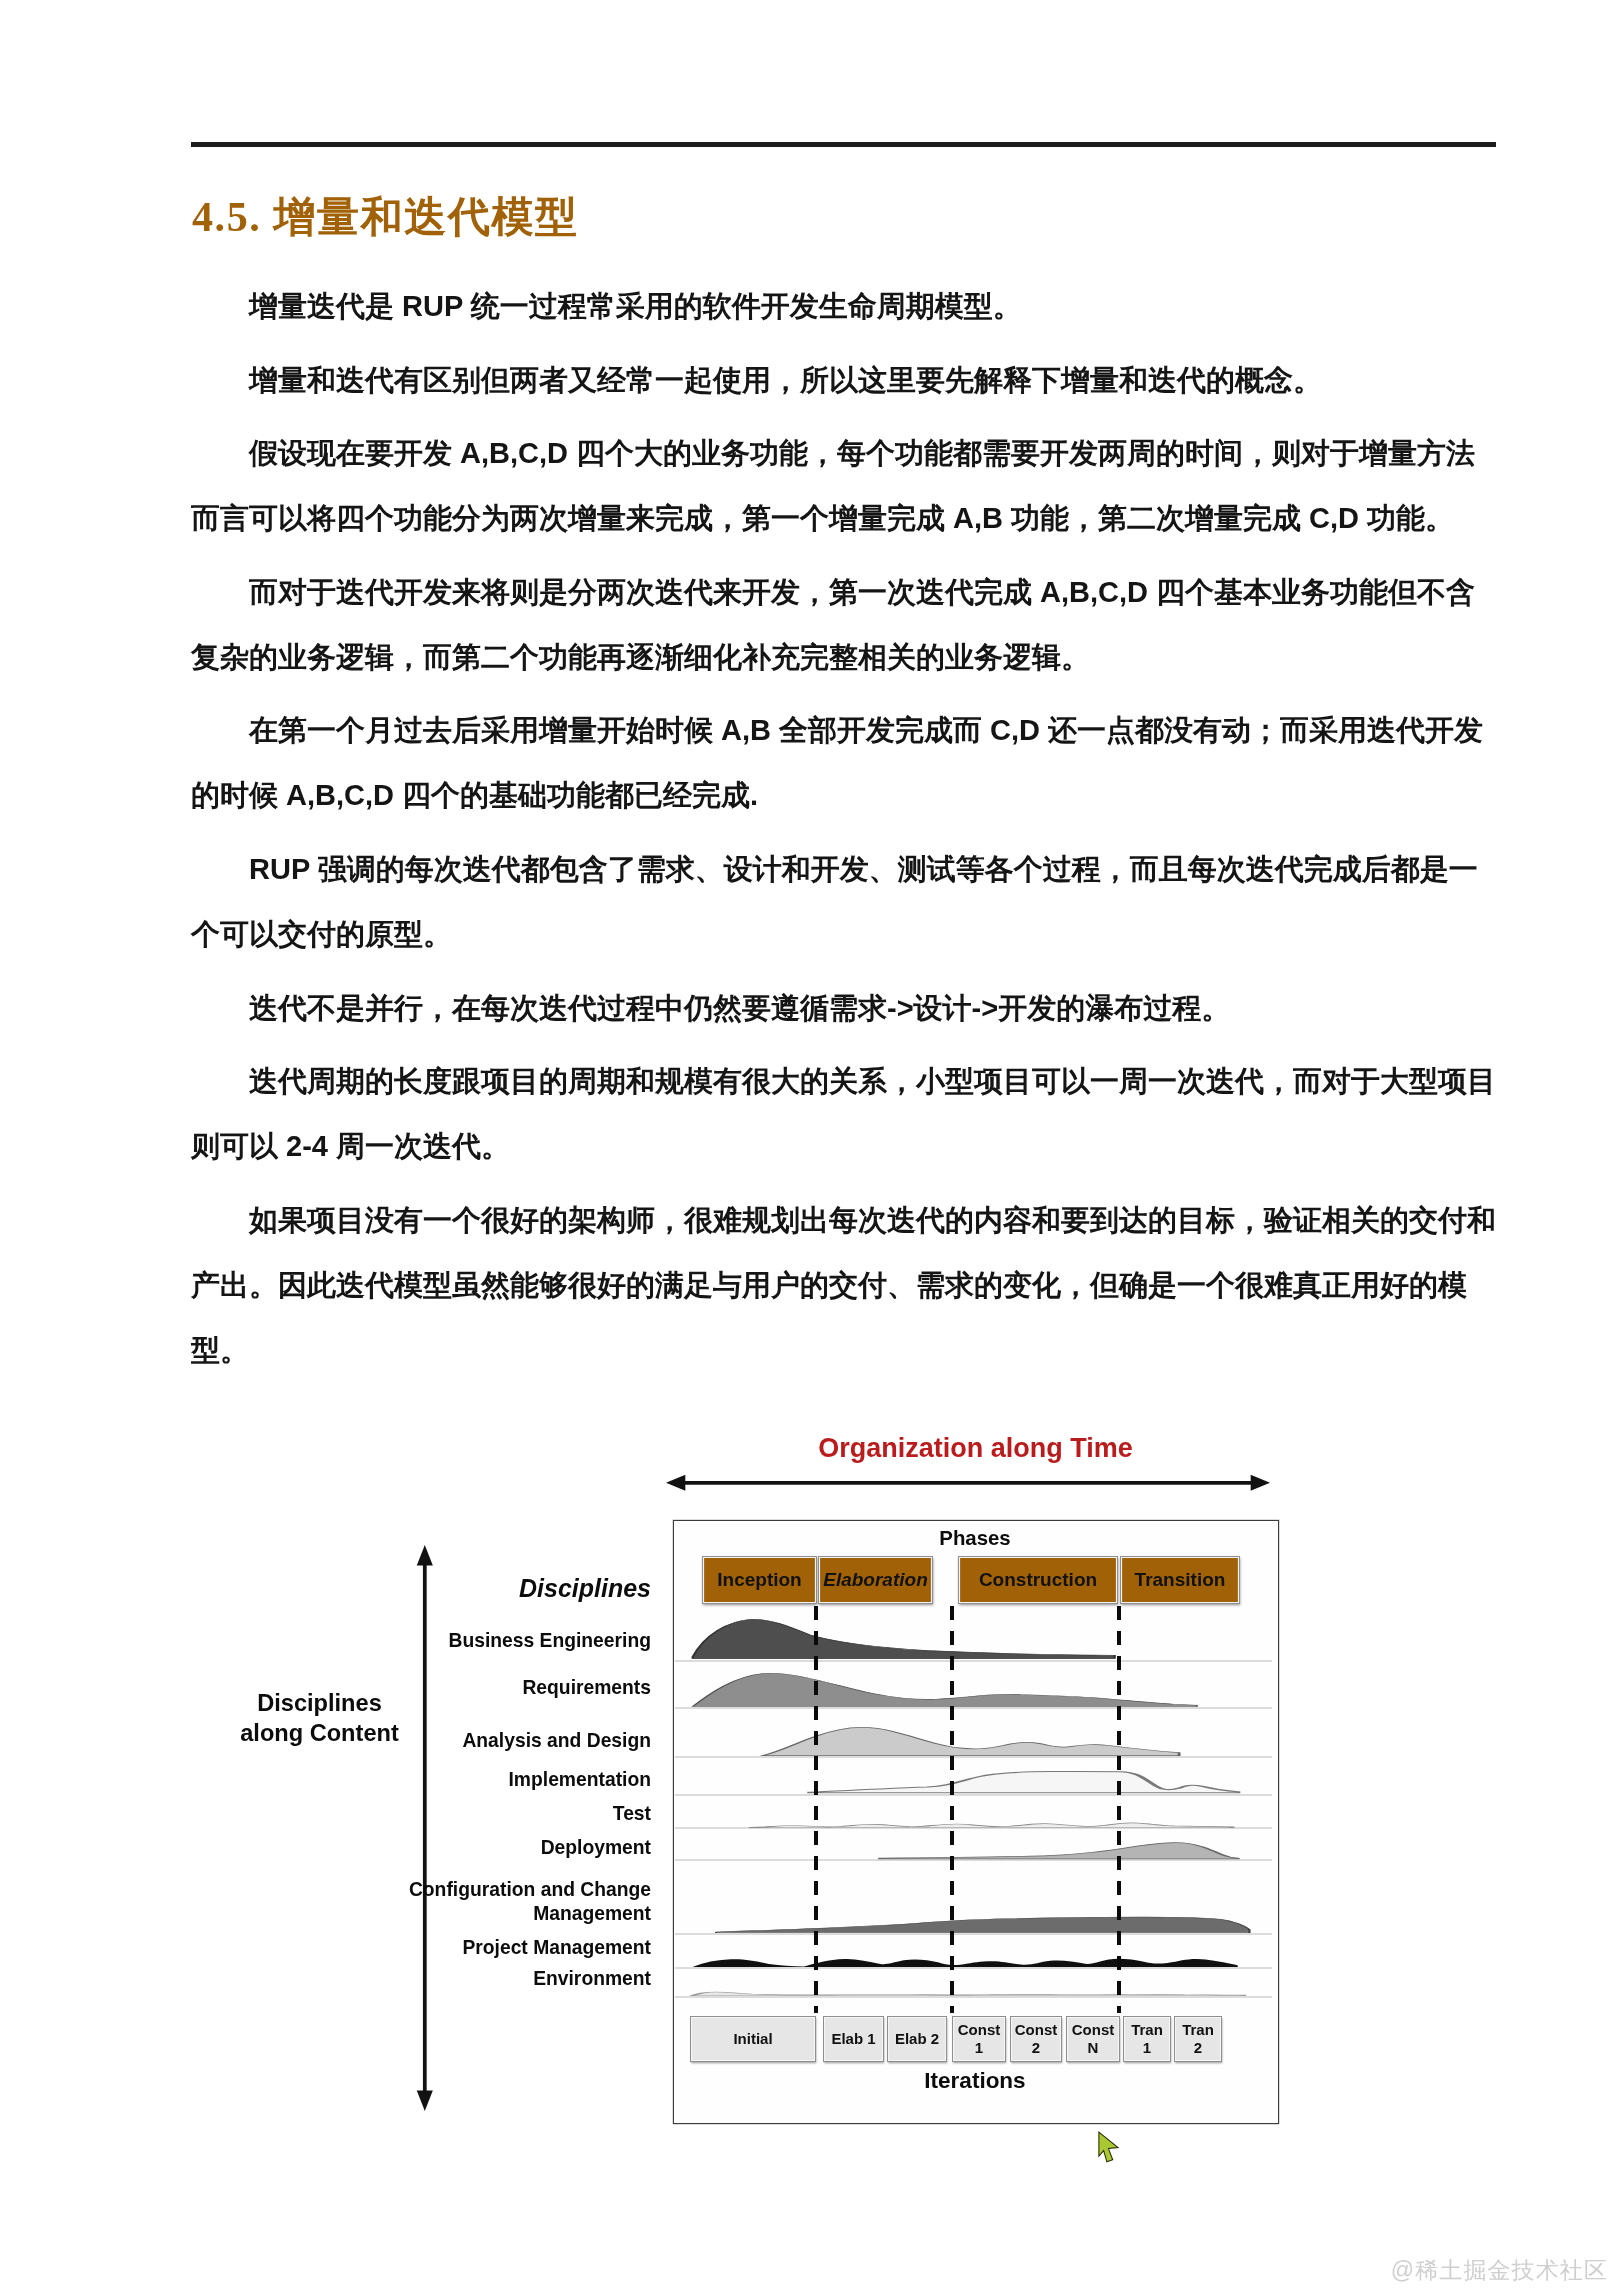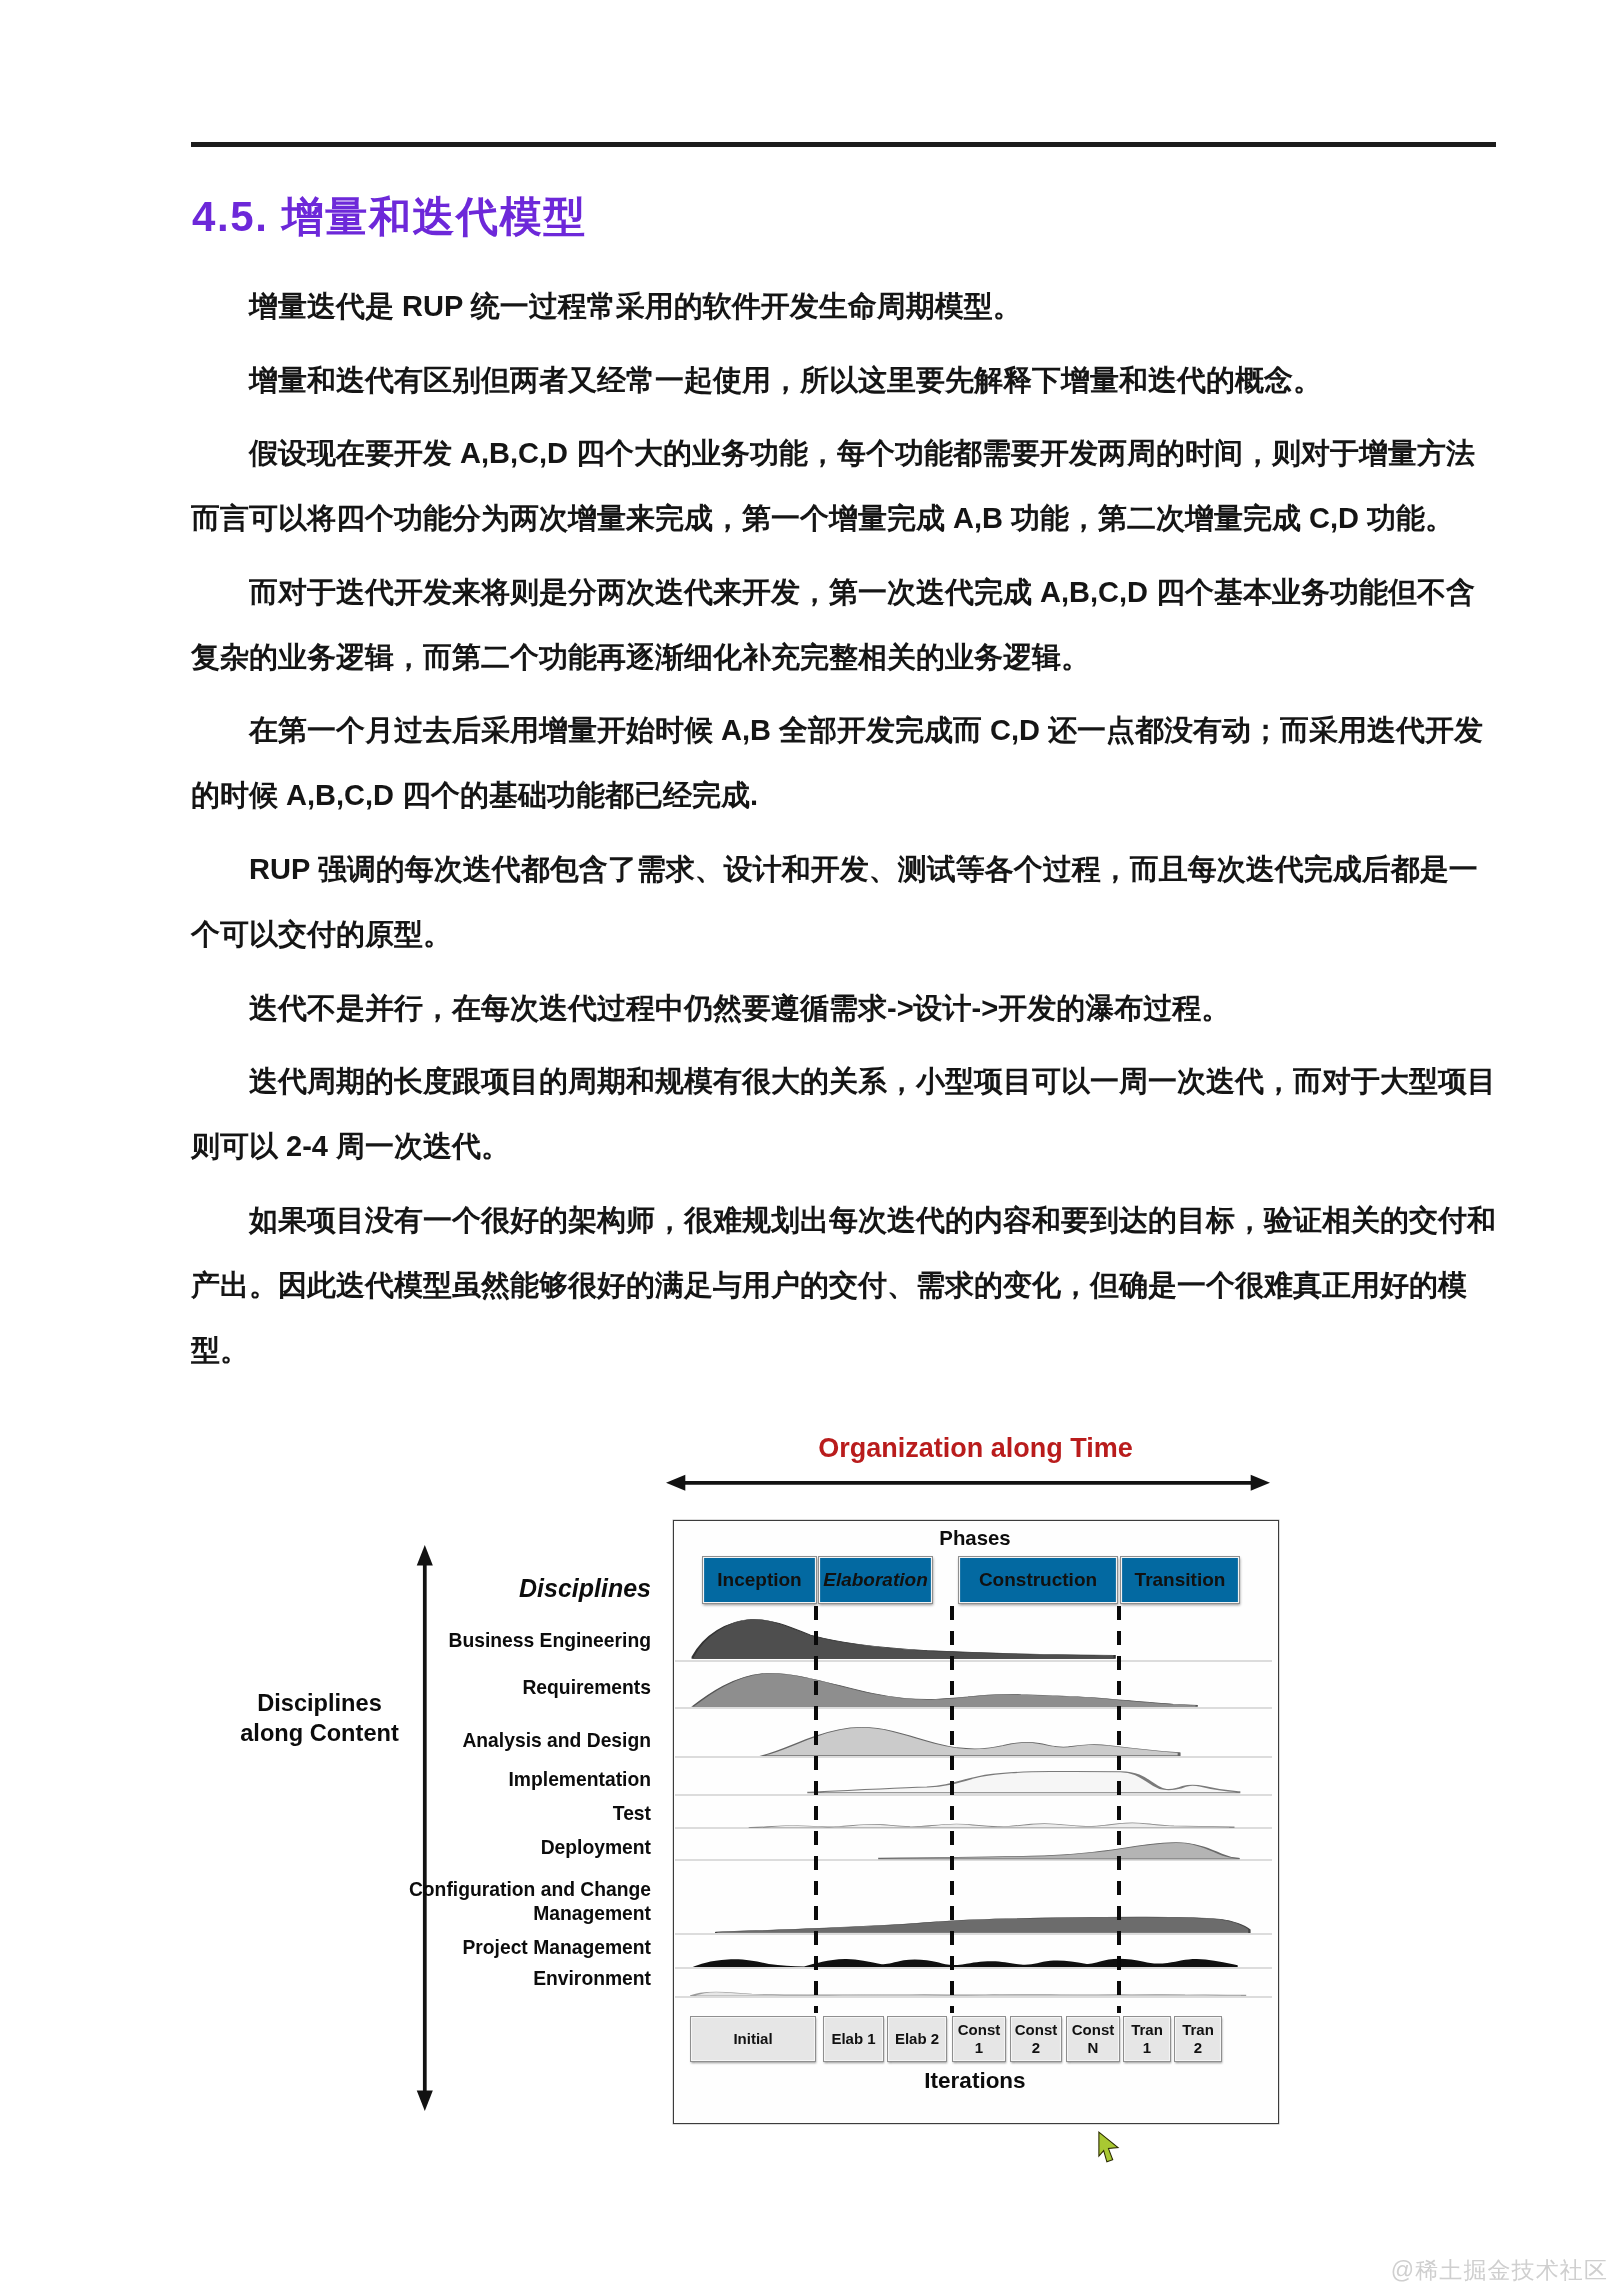--- a/index.html
+++ b/index.html
@@ -2,41 +2,41 @@
 <html style="font-size:8.6px"><head>
 <meta charset="utf-8">
 <style>
   html,body{margin:0;padding:0;background:#ffffff;}
   body{width:1623px;height:2295px;position:relative;overflow:hidden;
        font-family:"Liberation Sans",sans-serif;color:#111;}
   #page{position:absolute;inset:0;background:#fff;}
 
   .toprule{position:absolute;left:191px;top:142px;width:1305px;height:4.8px;background:#1c1c1c;}
   .doc-title{position:absolute;left:192px;top:161px;font-size:42px;font-weight:bold;
-             letter-spacing:1.6px;color:#6d28d9;}
+             letter-spacing:1.6px;color:#a16207;font-family:Liberation Serif, serif;}
   .bodytext{position:absolute;left:191px;top:274px;width:1305px;}
   .bodytext p{margin:0 0 8.6px 0;font-size:29px;line-height:65px;font-weight:600;
               text-indent:2em;color:#151515;}
 
   
   .diagram{position:absolute;left:0;top:1417px;width:1623px;height:762px;}
   .dg-abs{position:absolute;}
   .time-title{left:673px;top:16px;width:605px;text-align:center;
               font-size:27px;font-weight:bold;color:#b91c1c;}
   .harrow{left:666px;top:54px;width:604px;height:23.6px;}
   .varrow{left:413px;top:128px;width:23.6px;height:566px;}
   .content-title{left:228px;top:271px;width:183px;text-align:center;
                  font-size:23.6px;line-height:30px;font-weight:bold;color:#0c0c0c;}
   .disciplines-title{left:408px;top:157px;width:243px;text-align:right;
                      font-size:25px;font-weight:bold;font-style:italic;color:#0c0c0c;}
   .mainbox{left:673px;top:103px;width:604px;height:602px;border:1.6px solid #3c3c3c;
            background:#fefefe;box-shadow:0 0 0 0.5px #bbb;}
   .phases-title{left:673px;top:110px;width:604px;text-align:center;
                 font-size:20.4px;font-weight:bold;color:#0c0c0c;}
-  .phasebox{position:absolute;top:139px;height:46px;background:#0369a1;
+  .phasebox{position:absolute;top:139px;height:46px;background:#a16207;
             border:1.1px solid #8f8f8f;box-shadow:1.1px 1.6px 2.7px rgba(0,0,0,.45), inset 0 0 0 1.1px #f4f4f4;
             display:flex;align-items:center;justify-content:center;
             font-size:19px;font-weight:bold;color:#111;}
   .dash{position:absolute;top:189px;height:407px;width:4.3px;
         background:repeating-linear-gradient(#0a0a0a 0 14px,transparent 14px 25px);}
   .baseline{position:absolute;left:675px;width:597px;height:1.6px;background:#dcdcdc;}
   .hump{position:absolute;left:681px;width:586px;}
   .disc{position:absolute;left:408px;width:243px;text-align:right;
         font-size:19.3px;line-height:23.6px;font-weight:bold;color:#0c0c0c;}
   .iterbox{position:absolute;top:599px;height:46px;background:#e6e6e6;

